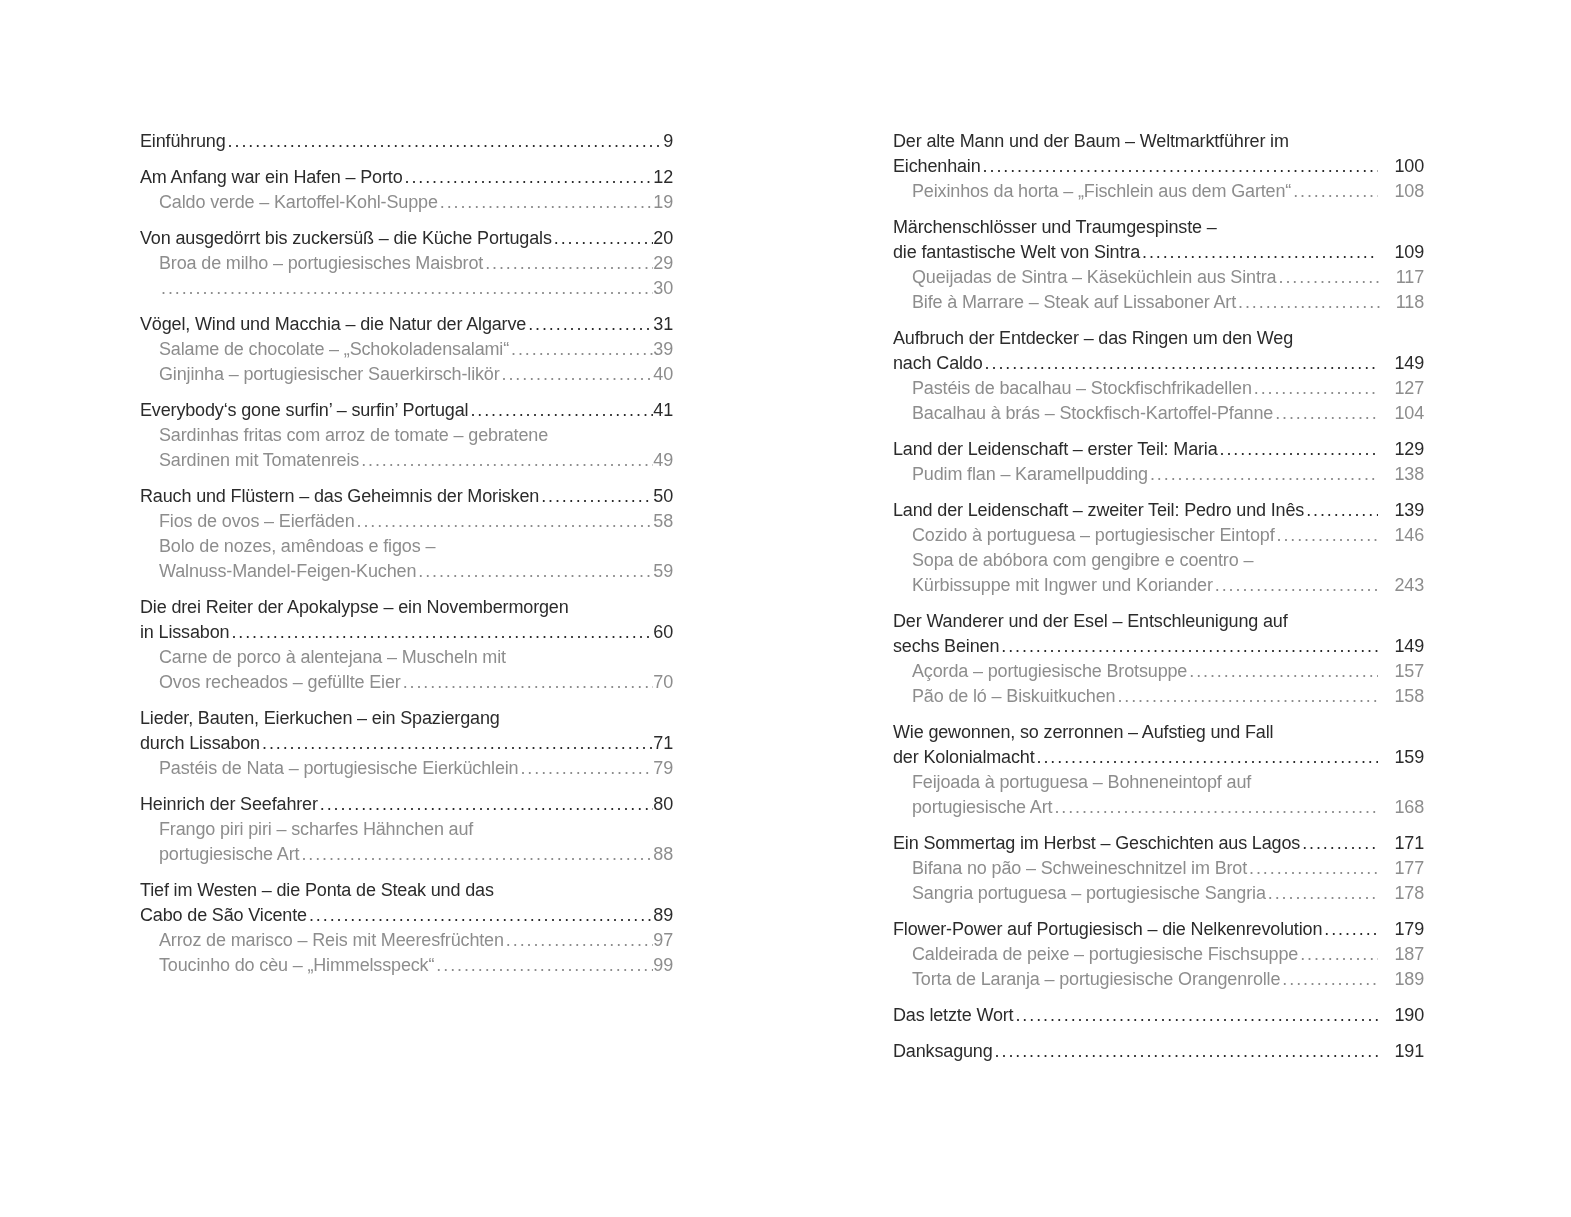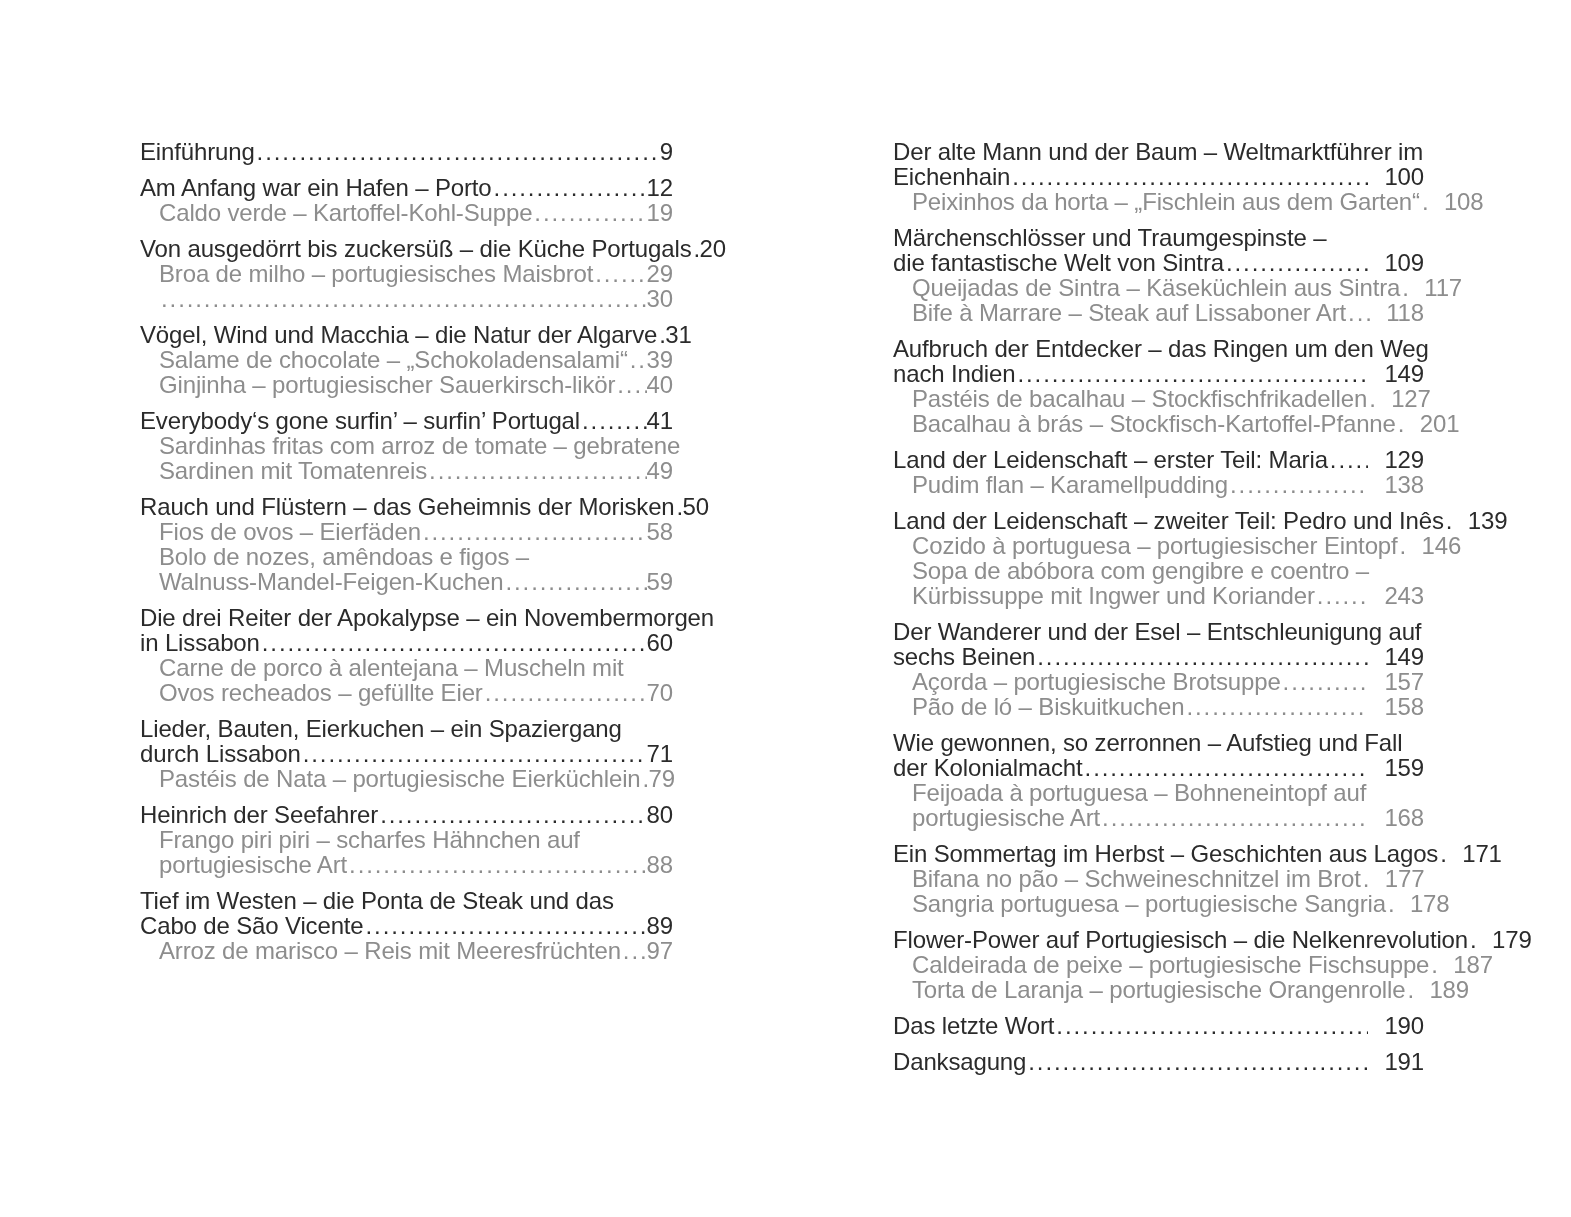--- a/index.html
+++ b/index.html
@@ -14,22 +14,22 @@
     font-family: "Liberation Sans", sans-serif;
     overflow: hidden;
   }
   .spread {
     position: relative;
     width: 1571px;
     height: 1217px;
   }
   .col {
     position: absolute;
-    top: 139px;
-    font-size: 24px;
+    top: 129px;
+    font-size: 18px;
     letter-spacing: -0.15px;
     line-height: 25px;
     color: var(--chapter-color, #2b2b2b);
   }
   .col-left  { left: 140px; width: 533px; }
   .col-right { left: 893px; width: 531px; }
 
   .group { margin-bottom: 11px; }
 
   .entry.chapter { color: var(--chapter-color, #2b2b2b); }
@@ -253,20 +253,27 @@
             <span class="pagenum">89</span>
           </div>
         </div>
         <div class="entry recipe">
           <div class="line">
             <span class="txt">Arroz de marisco – Reis mit Meeresfrüchten</span>
             <span class="leader"></span>
             <span class="pagenum">97</span>
           </div>
         </div>
+        <div class="entry recipe">
+          <div class="line">
+            <span class="txt">Toucinho do cèu – „Himmelsspeck“</span>
+            <span class="leader"></span>
+            <span class="pagenum">99</span>
+          </div>
+        </div>
       </div>
     </section>
   <section class="col col-right">
       <div class="group">
         <div class="entry chapter">
           <div class="line">
             <span class="txt">Der alte Mann und der Baum – Weltmarktführer im</span>
           </div>
           <div class="line">
             <span class="txt">Eichenhain</span>
@@ -307,37 +314,37 @@
             <span class="pagenum">118</span>
           </div>
         </div>
       </div>
       <div class="group">
         <div class="entry chapter">
           <div class="line">
             <span class="txt">Aufbruch der Entdecker – das Ringen um den Weg</span>
           </div>
           <div class="line">
-            <span class="txt">nach Indien</span>
+            <span class="txt">nach Caldo</span>
             <span class="leader"></span>
             <span class="pagenum">149</span>
           </div>
         </div>
         <div class="entry recipe">
           <div class="line">
             <span class="txt">Pastéis de bacalhau – Stockfischfrikadellen</span>
             <span class="leader"></span>
             <span class="pagenum">127</span>
           </div>
         </div>
         <div class="entry recipe">
           <div class="line">
             <span class="txt">Bacalhau à brás – Stockfisch-Kartoffel-Pfanne</span>
             <span class="leader"></span>
-            <span class="pagenum">201</span>
+            <span class="pagenum">104</span>
           </div>
         </div>
       </div>
       <div class="group">
         <div class="entry chapter">
           <div class="line">
             <span class="txt">Land der Leidenschaft – erster Teil: Maria</span>
             <span class="leader"></span>
             <span class="pagenum">129</span>
           </div>

